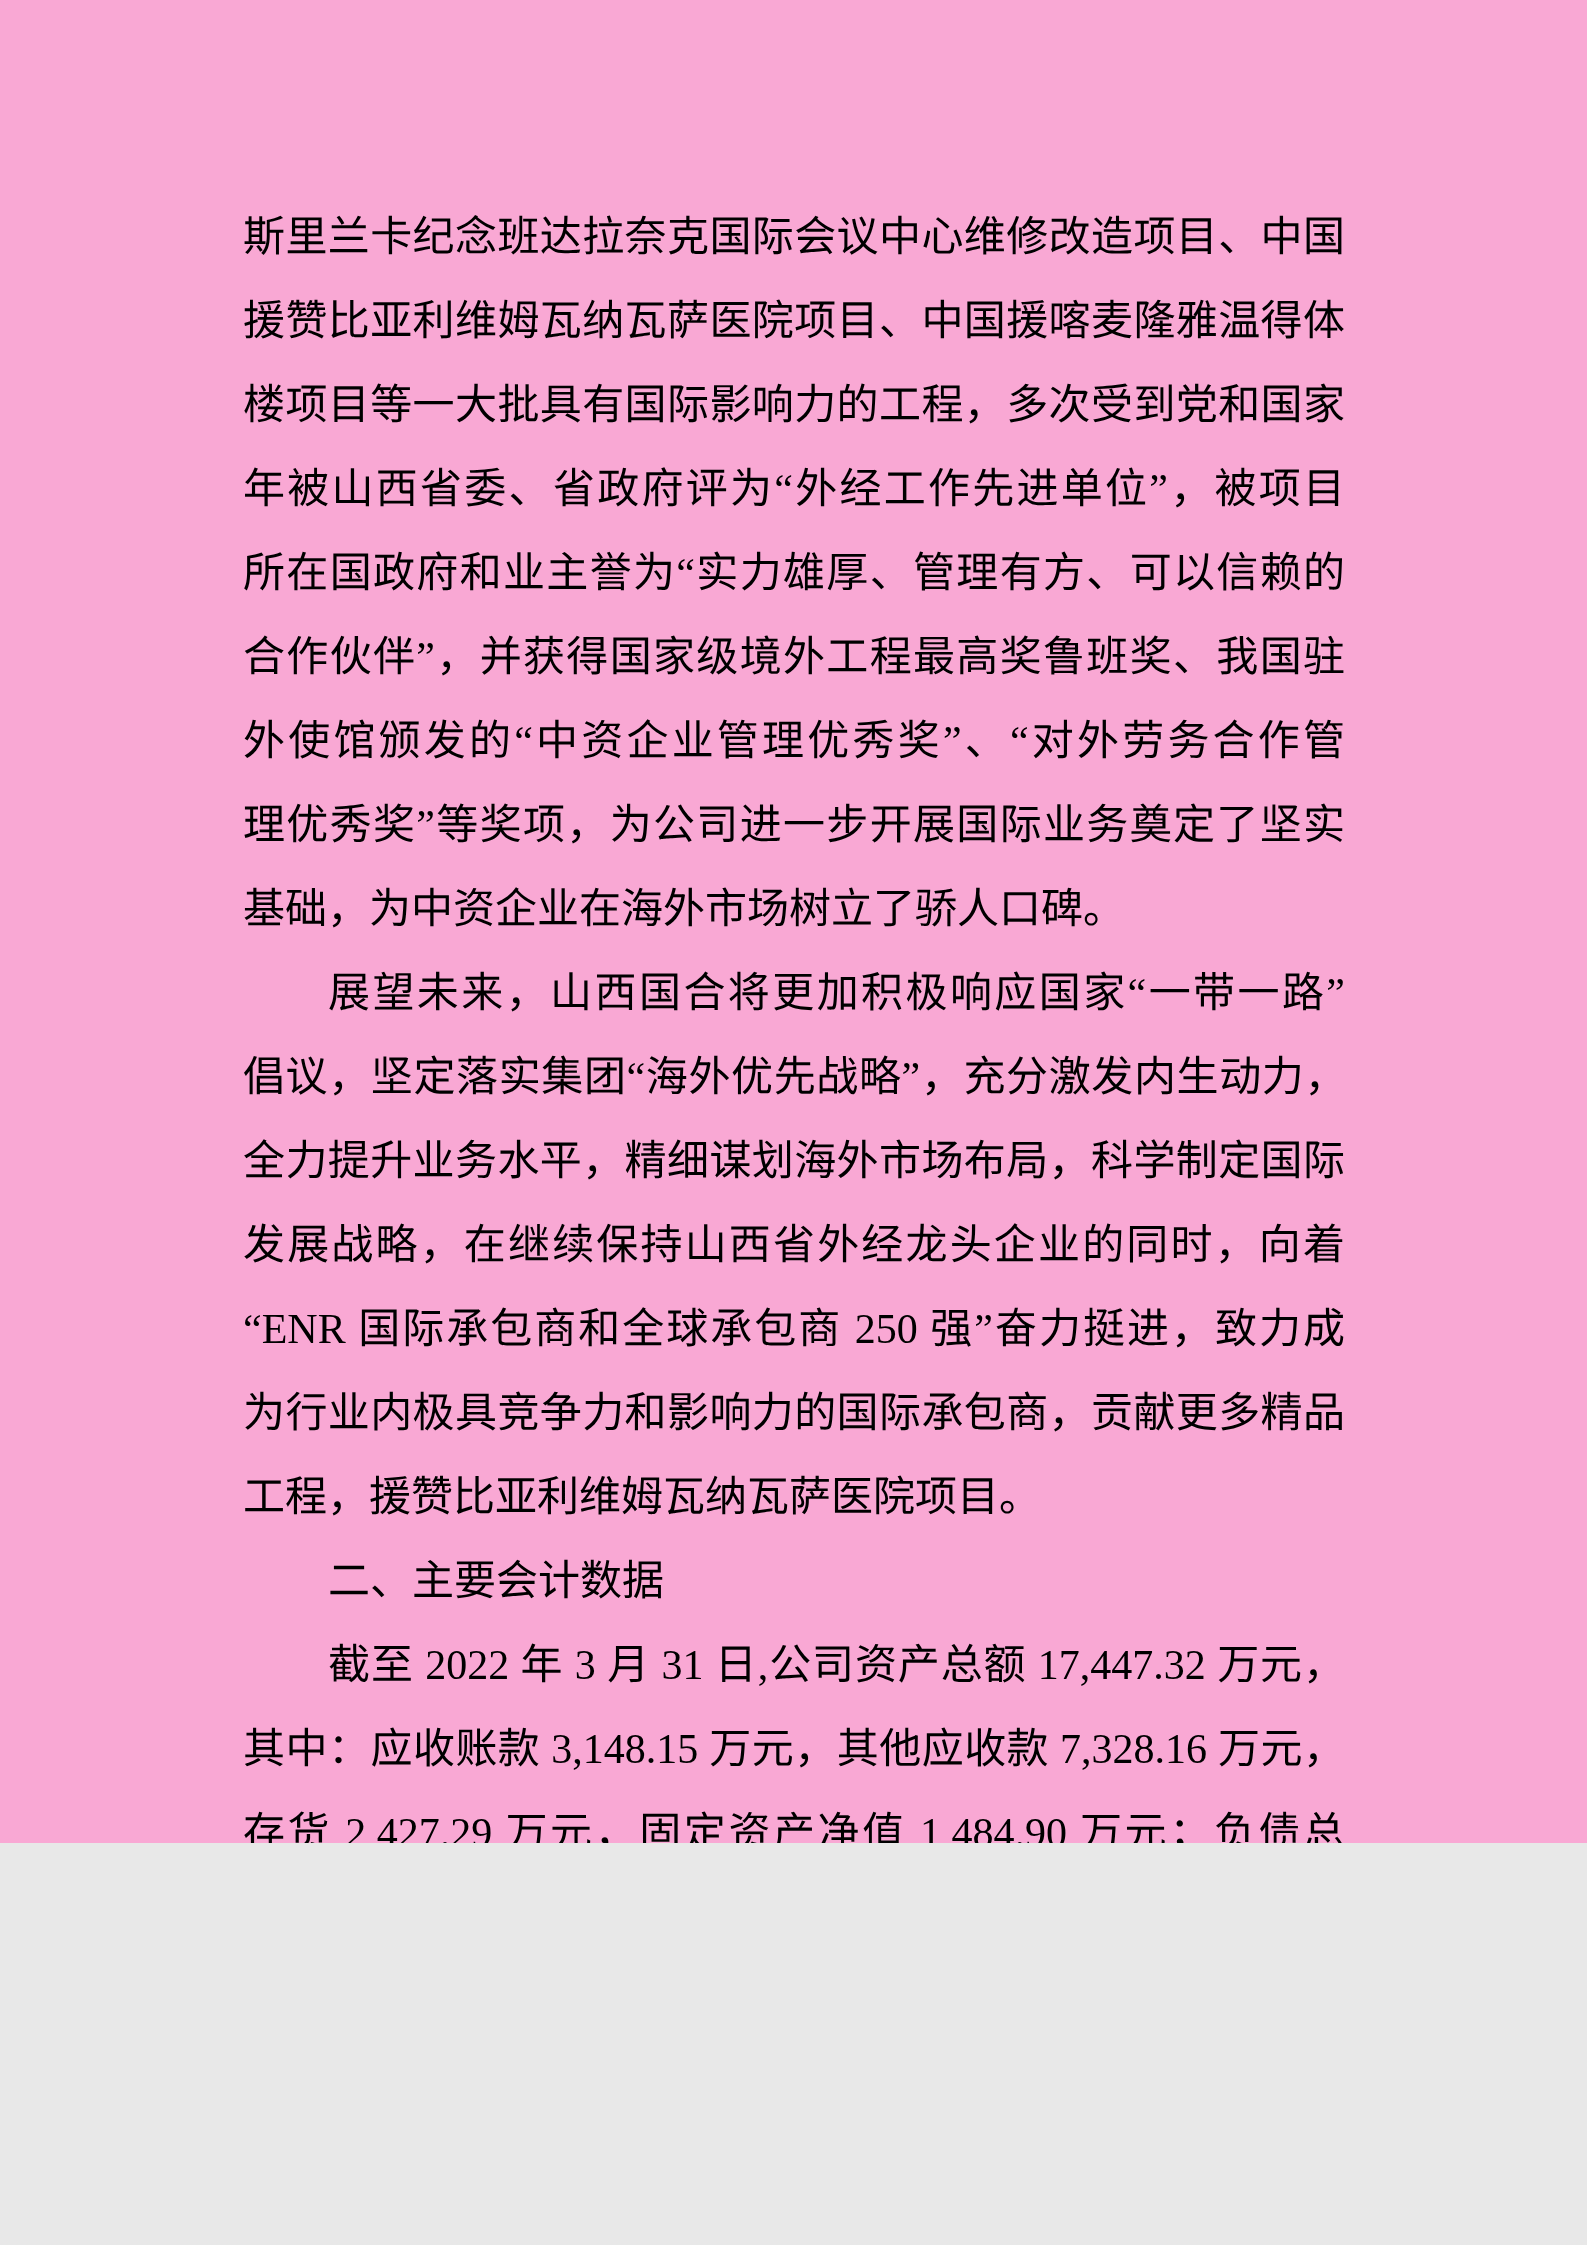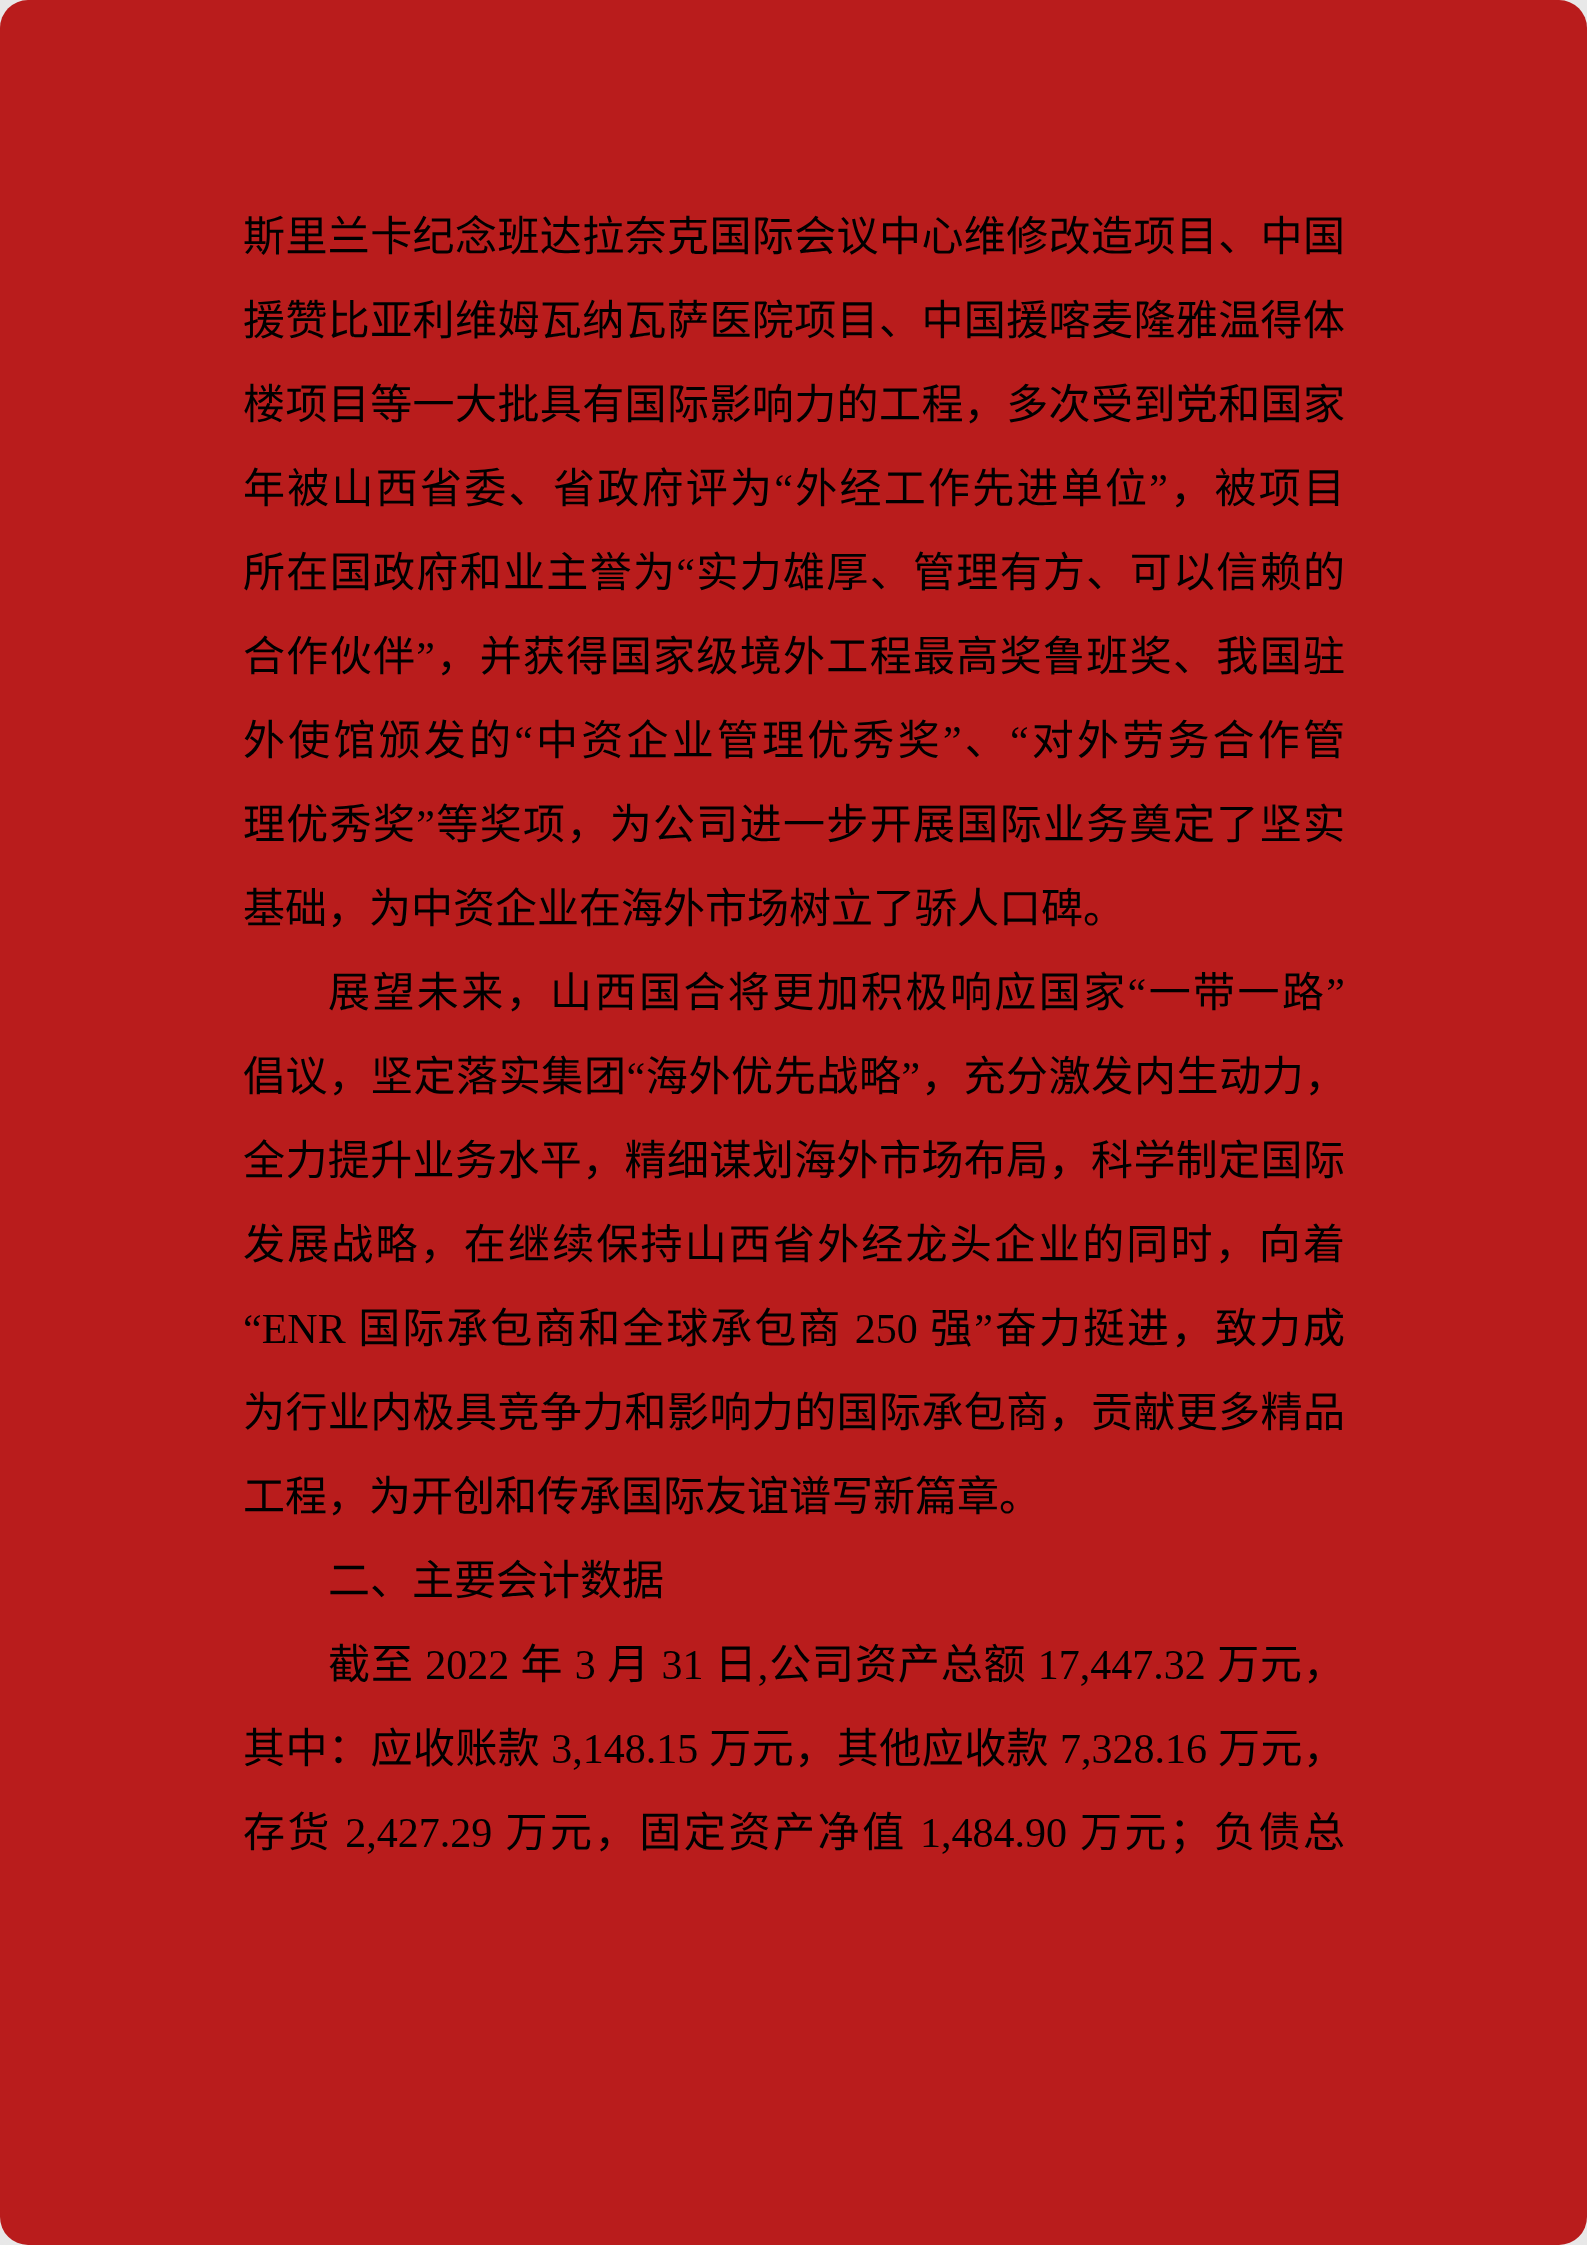--- a/index.html
+++ b/index.html
@@ -3,25 +3,24 @@
 <meta charset="utf-8">
 <style>
   html, body {
     margin: 0;
     padding: 0;
     background: #e8e8e8;
   }
   .page {
     position: relative;
     width: 1587px;
-    height: 2245px;
-    background: #b91c1c;
+    height: 1843px;
+    background: #f9a8d4;
     margin: 0 auto;
     overflow: hidden;
-    border-radius: 28px;
   }
   .text-block {
     position: absolute;
     left: 243px;
     top: 195px;
     width: 1102px;
   }
   .line {
     height: 84px;
     line-height: 84px;
@@ -61,19 +60,19 @@
       <div class="line">合作伙伴”，并获得国家级境外工程最高奖鲁班奖、我国驻</div>
       <div class="line">外使馆颁发的“中资企业管理优秀奖”、“对外劳务合作管</div>
       <div class="line">理优秀奖”等奖项，为公司进一步开展国际业务奠定了坚实</div>
       <div class="line last">基础，为中资企业在海外市场树立了骄人口碑。</div>
       <div class="line indent">展望未来，山西国合将更加积极响应国家“一带一路”</div>
       <div class="line tight">倡议，坚定落实集团“海外优先战略”，充分激发内生动力，</div>
       <div class="line">全力提升业务水平，精细谋划海外市场布局，科学制定国际</div>
       <div class="line">发展战略，在继续保持山西省外经龙头企业的同时，向着</div>
       <div class="line">“ENR 国际承包商和全球承包商 250 强”奋力挺进，致力成</div>
       <div class="line">为行业内极具竞争力和影响力的国际承包商，贡献更多精品</div>
-      <div class="line last">工程，为开创和传承国际友谊谱写新篇章。</div>
+      <div class="line last">工程，援赞比亚利维姆瓦纳瓦萨医院项目。</div>
       <div class="line heading indent last">二、主要会计数据</div>
       <div class="line indent">截至 2022 年 3 月 31 日,公司资产总额 17,447.32 万元，</div>
       <div class="line">其中：应收账款 3,148.15 万元，其他应收款 7,328.16 万元，</div>
       <div class="line">存货 2,427.29 万元，固定资产净值 1,484.90 万元；负债总</div>
     </div>
 </div>
 
 </body></html>

